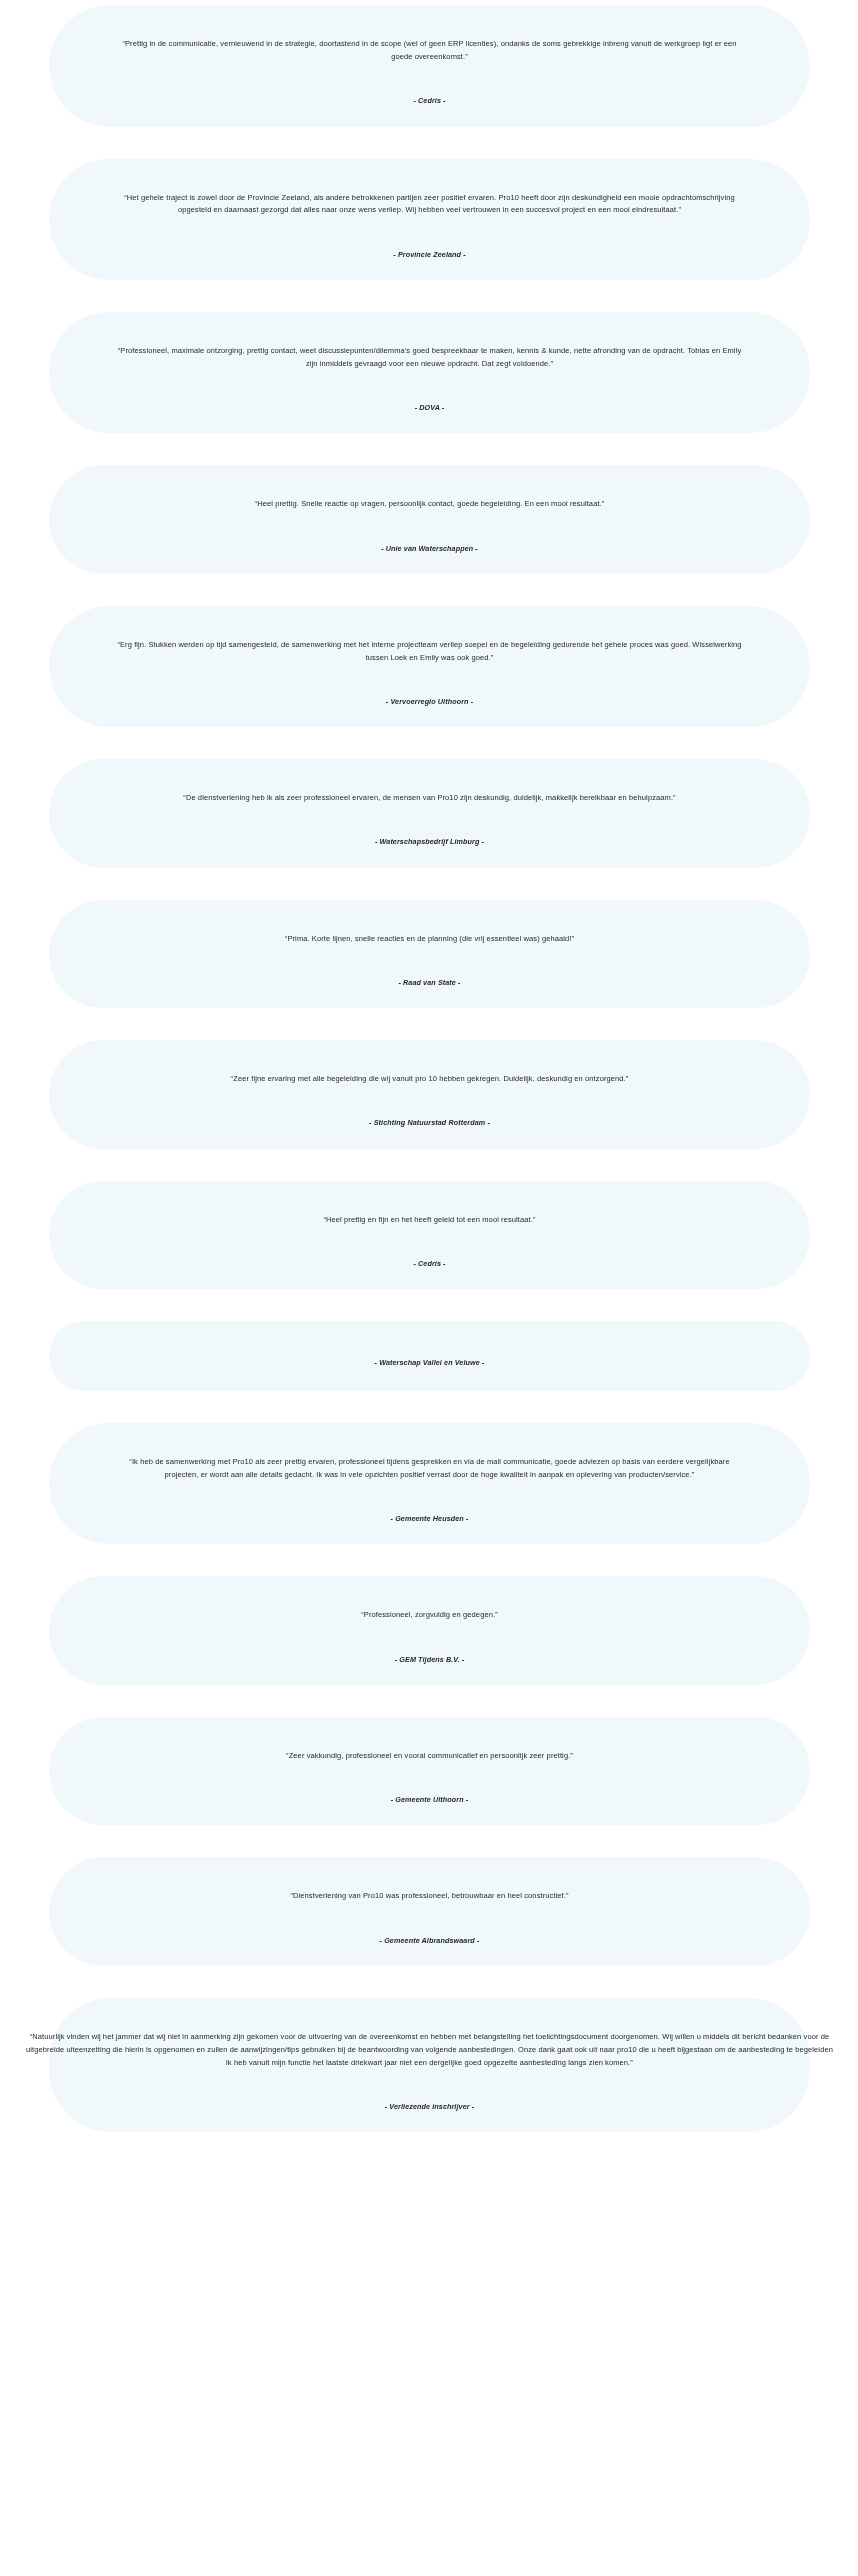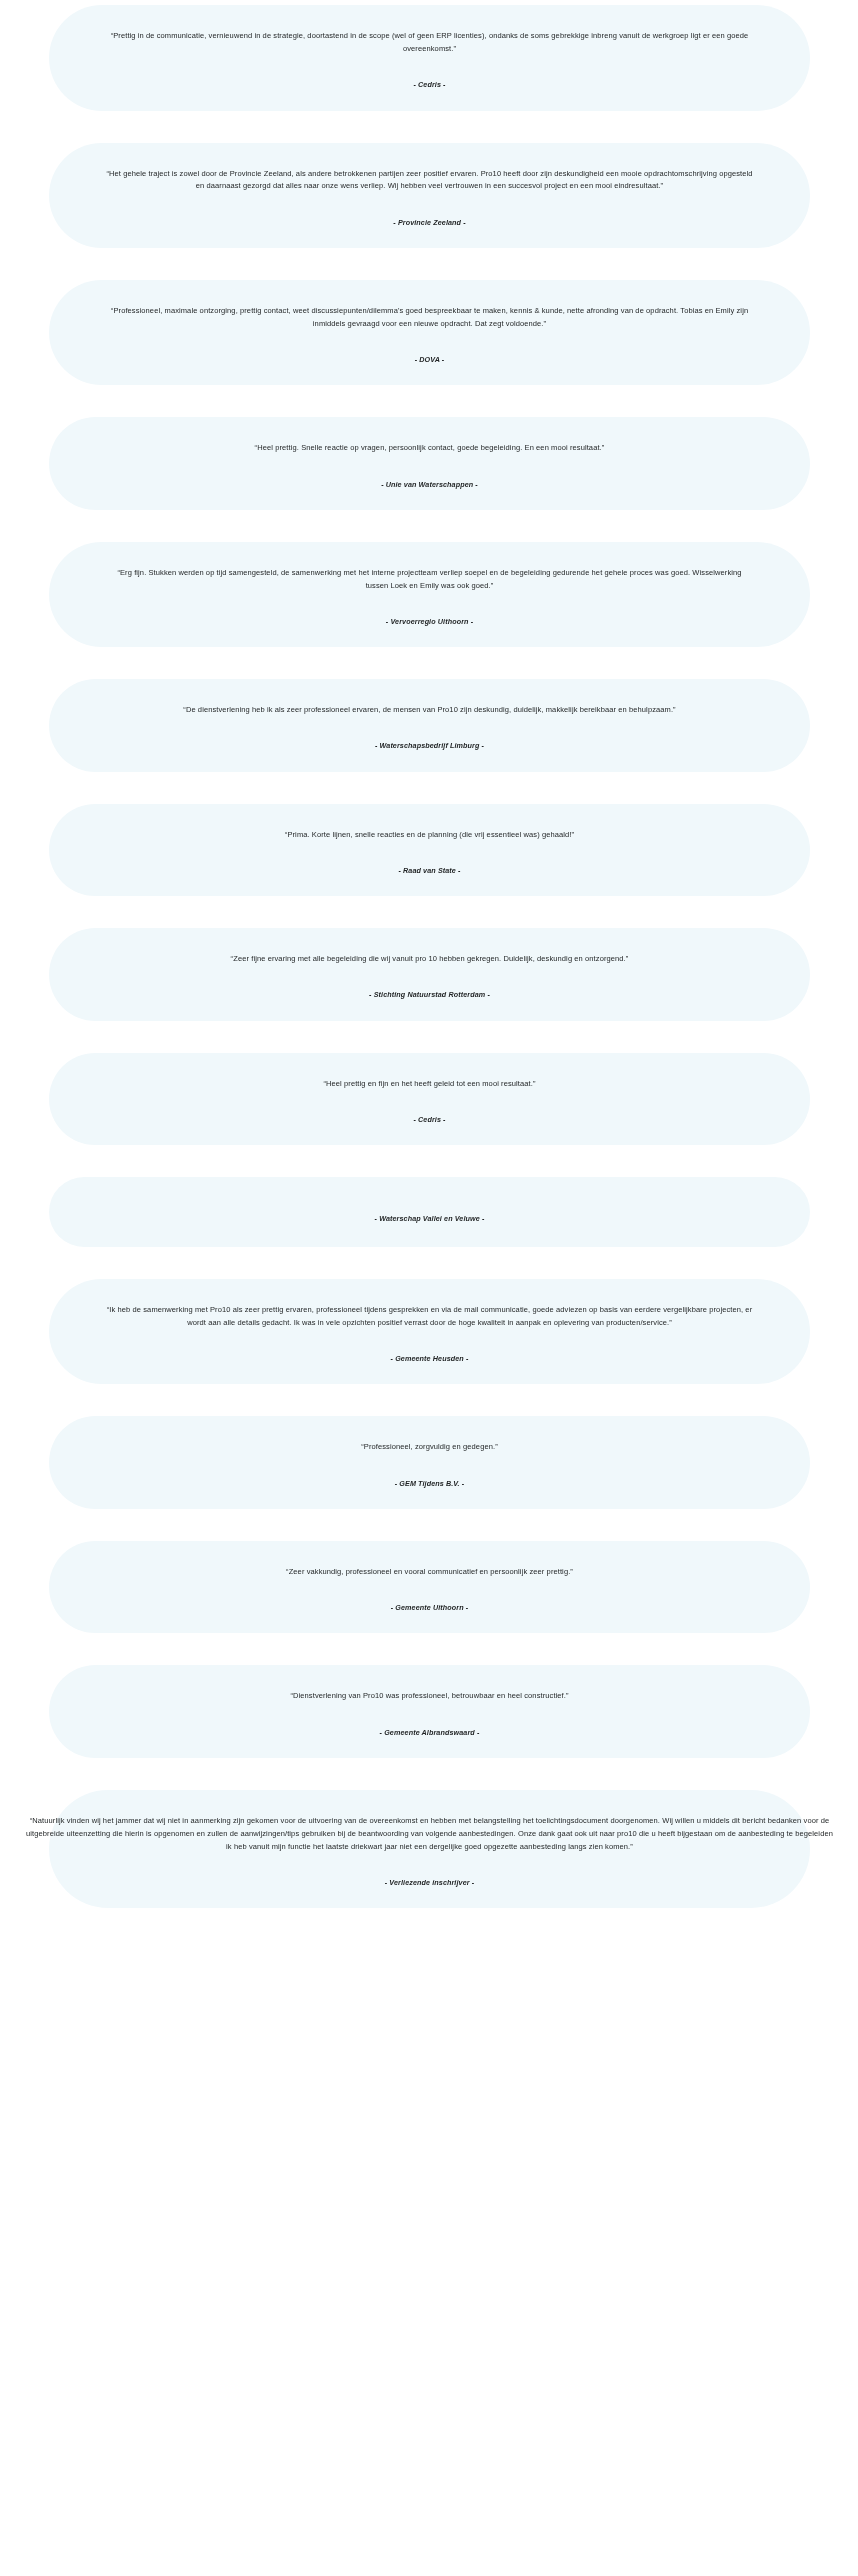--- a/index.html
+++ b/index.html
@@ -36,21 +36,21 @@
     justify-content: center;
   }
 
   
   .testimonial-card.h-2 { min-height: 70px; }
   .testimonial-card.h-3 { min-height: 85px; }
   .testimonial-card.h-1 { min-height: 60px; }
   .testimonial-card.h-4 { min-height: 99px; }
 
   .quote-text {
-    margin: 8px;
+    margin: 16px;
     font-family: "Liberation Sans", sans-serif;
     font-size: 7.5px;
     line-height: 1.72;
     color: #1f2223;
     text-align: center;
     letter-spacing: 0.1px;
     max-width: 657px;
   }
 
   .attribution {

